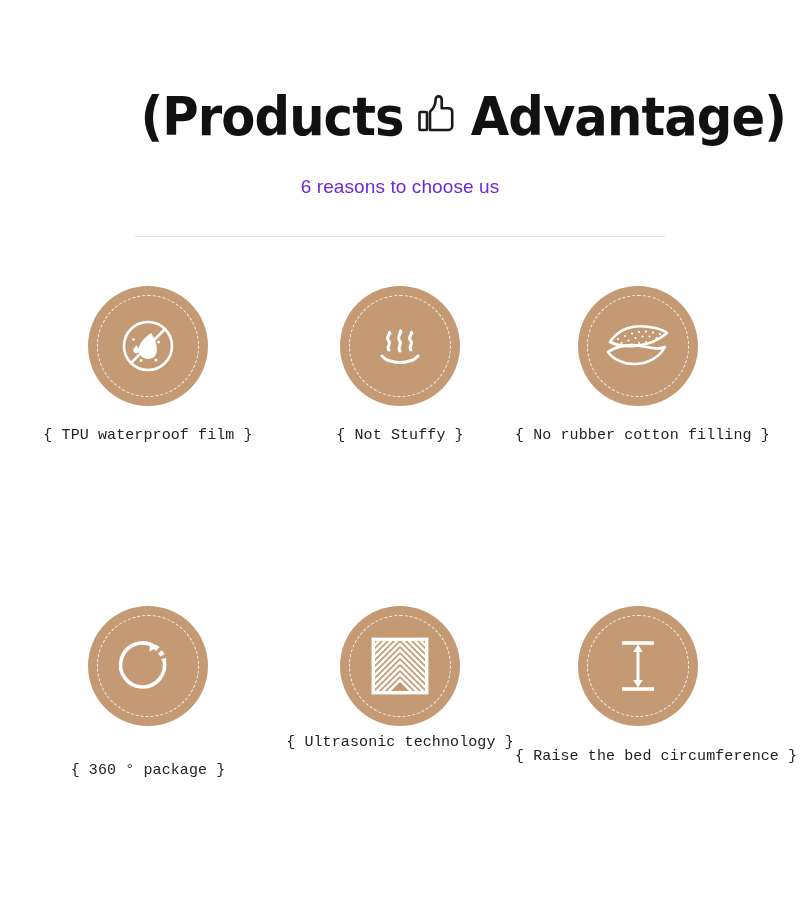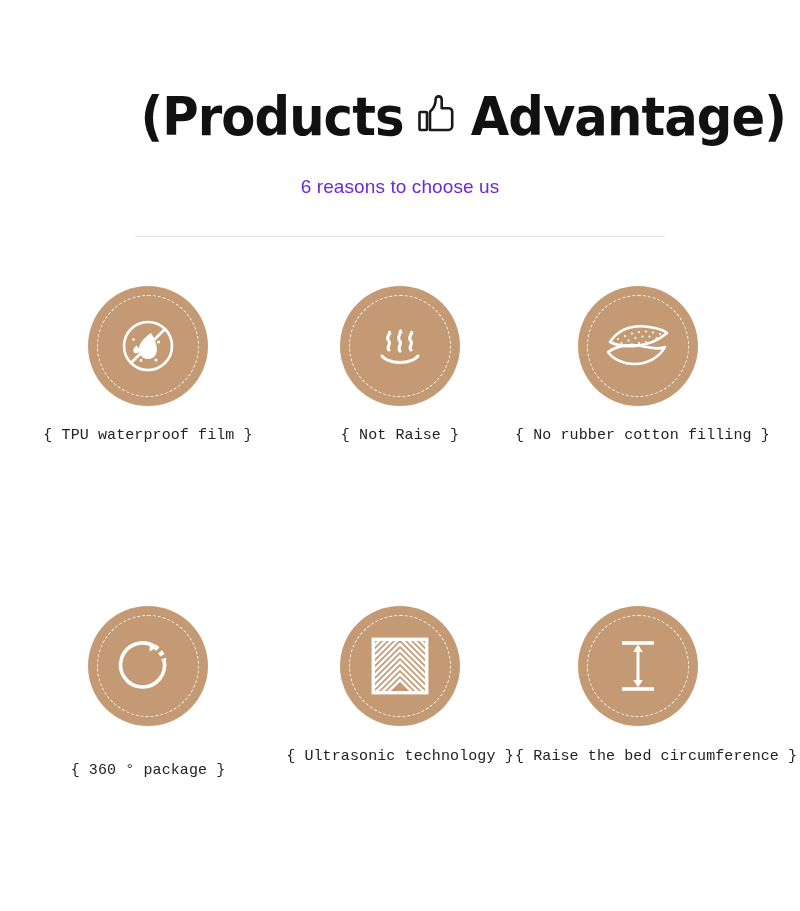--- a/index.html
+++ b/index.html
@@ -143,21 +143,21 @@
     color: #222222;
     white-space: nowrap;
     letter-spacing: 0.1px;
   }
 
   
   .row-1 .cell-0 .cell-label { margin-top: 21px; }
   .row-1 .cell-1 .cell-label { margin-top: 21px; }
   .row-1 .cell-2 .cell-label { margin-top: 21px; }
   .row-2 .cell-0 .cell-label { margin-top: 36px; }
-  .row-2 .cell-1 .cell-label { margin-top: 22px; }
+  .row-2 .cell-1 .cell-label { margin-top: 8px; }
   .row-2 .cell-2 .cell-label { margin-top: 22px; }
 </style>
 </head>
 <body>
 
 <div class="page">
 
   <div class="header">
 
     <div class="title-row">
@@ -209,21 +209,21 @@
               <path d="M43 36 C39.5 32.5 46 30.5 42.5 26.5 C39.5 23 44 21.5 43.5 18.5"></path>
 
               <path d="M14 42 C21 50.5 43 50.5 50 42"></path>
             </g>
 
             <path d="M21.5 16.5 L19.2 20.2 L23.8 20.2 Z" fill="#ffffff"></path>
             <path d="M32.5 15 L30.2 18.7 L34.8 18.7 Z" fill="#ffffff"></path>
             <path d="M43.5 16.5 L41.2 20.2 L45.8 20.2 Z" fill="#ffffff"></path>
           </svg>
         </div>
-        <div class="cell-label">{ Not Raise }</div>
+        <div class="cell-label">{ Not Stuffy }</div>
       </div>
 
       <div class="cell cell-2">
         <div class="badge">
           <svg width="70" height="58" viewBox="0 0 70 58" aria-hidden="true">
             <defs>
               <clipPath id="topLayerClip">
                 <path d="M7 25 C17 10 34 7 52 11 C58 12.4 62 14 64 16 C56 23 44 28 32 29 C22 29.8 13 28 7 25 Z"></path>
               </clipPath>
             </defs>

